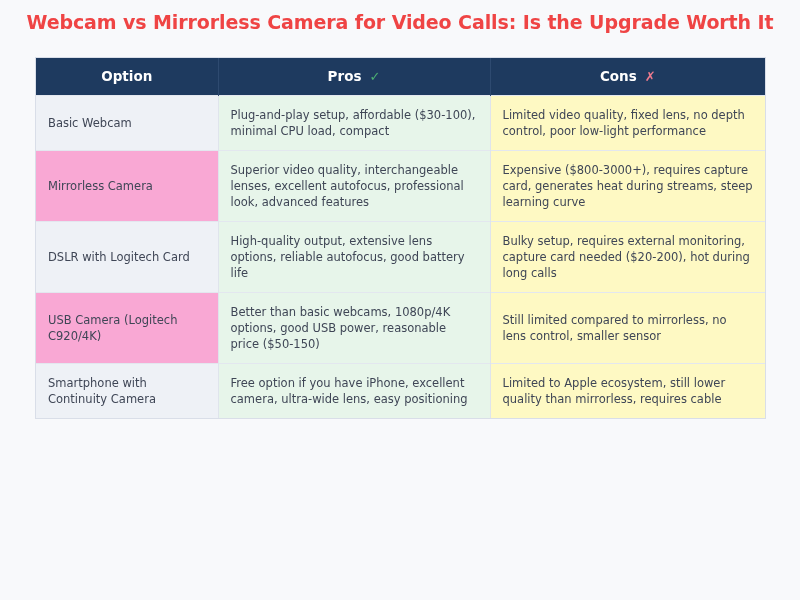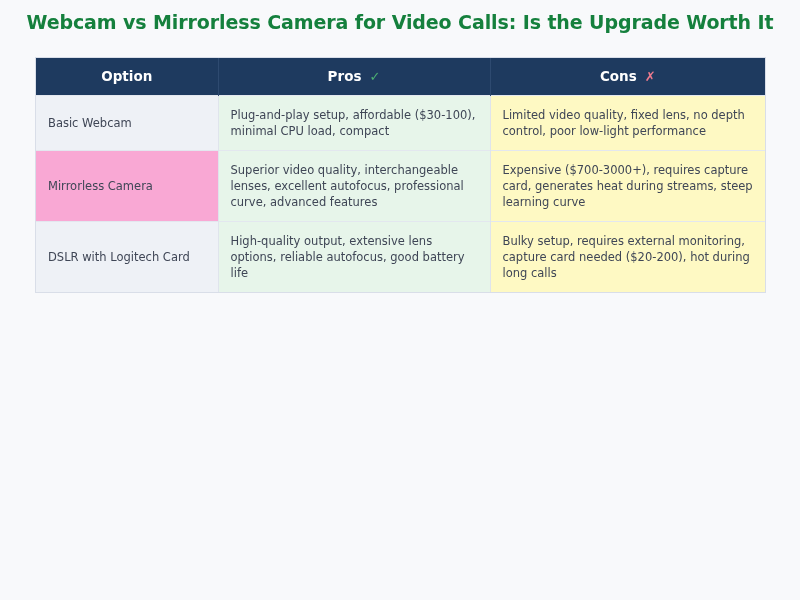--- a/index.html
+++ b/index.html
@@ -22,21 +22,21 @@
   }
 
   .page-title {
     position: absolute;
     left: 0;
     top: 10px;
     width: 800px;
     text-align: center;
     font-size: 19px;
     font-weight: bold;
-    color: #15803d;
+    color: #ef4444;
     letter-spacing: -0.1px;
     line-height: 24px;
     white-space: nowrap;
   }
 
   .table-wrap {
     position: absolute;
     left: 36px;
     top: 58px;
     width: 729px;
@@ -130,25 +130,35 @@
         </tr>
       </thead>
       <tbody>
         <tr class="odd">
           <td class="cell-option">Basic Webcam</td>
           <td class="cell-pros">Plug-and-play setup, affordable ($30-100), minimal CPU load, compact</td>
           <td class="cell-cons">Limited video quality, fixed lens, no depth control, poor low-light performance</td>
         </tr>
         <tr class="even">
           <td class="cell-option">Mirrorless Camera</td>
-          <td class="cell-pros">Superior video quality, interchangeable lenses, excellent autofocus, professional curve, advanced features</td>
-          <td class="cell-cons">Expensive ($700-3000+), requires capture card, generates heat during streams, steep learning curve</td>
+          <td class="cell-pros">Superior video quality, interchangeable lenses, excellent autofocus, professional look, advanced features</td>
+          <td class="cell-cons">Expensive ($800-3000+), requires capture card, generates heat during streams, steep learning curve</td>
         </tr>
         <tr class="odd">
           <td class="cell-option">DSLR with Logitech Card</td>
           <td class="cell-pros">High-quality output, extensive lens options, reliable autofocus, good battery life</td>
           <td class="cell-cons">Bulky setup, requires external monitoring, capture card needed ($20-200), hot during long calls</td>
+        </tr>
+        <tr class="even">
+          <td class="cell-option">USB Camera (Logitech C920/4K)</td>
+          <td class="cell-pros">Better than basic webcams, 1080p/4K options, good USB power, reasonable price ($50-150)</td>
+          <td class="cell-cons">Still limited compared to mirrorless, no lens control, smaller sensor</td>
+        </tr>
+        <tr class="odd">
+          <td class="cell-option">Smartphone with Continuity Camera</td>
+          <td class="cell-pros">Free option if you have iPhone, excellent camera, ultra-wide lens, easy positioning</td>
+          <td class="cell-cons">Limited to Apple ecosystem, still lower quality than mirrorless, requires cable</td>
         </tr>
       </tbody>
     </table>
   </div>
 
 </div>
 
 </body></html>

